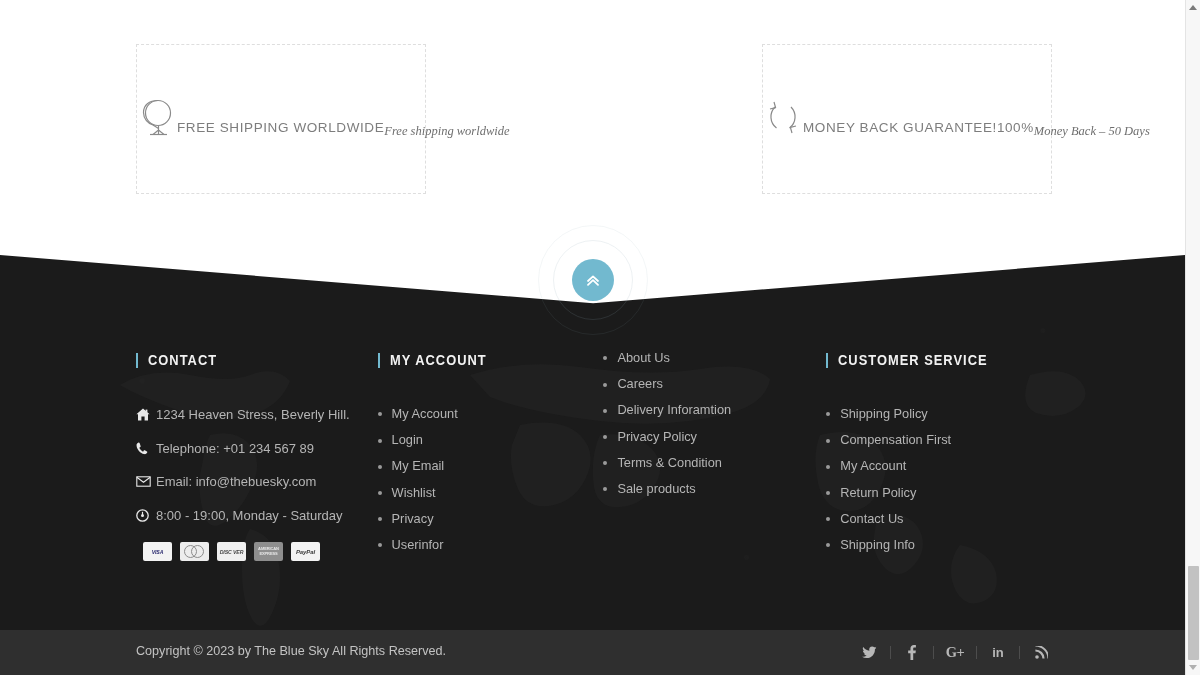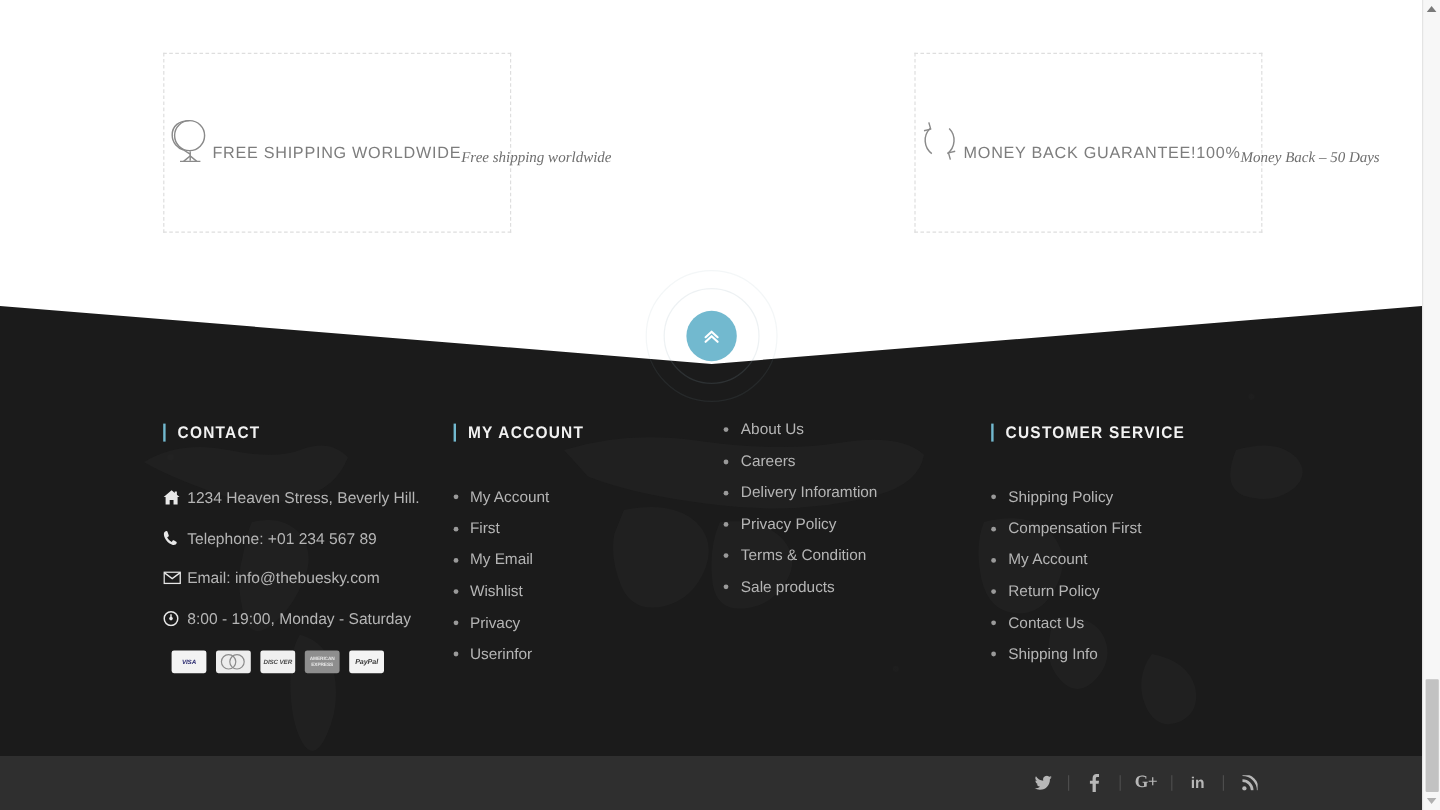--- a/index.html
+++ b/index.html
@@ -414,21 +414,21 @@
             <span class="bar"></span>
             <span class="txt">MY ACCOUNT</span>
           </div>
           <ul class="flinks">
             <li>
                 <span class="dot"></span>
                 <a href="#">My Account</a>
               </li>
             <li>
                 <span class="dot"></span>
-                <a href="#">First</a>
+                <a href="#">Login</a>
               </li>
             <li>
                 <span class="dot"></span>
                 <a href="#">My Email</a>
               </li>
             <li>
                 <span class="dot"></span>
                 <a href="#">Wishlist</a>
               </li>
             <li>
@@ -510,20 +510,21 @@
     <div id="scroll-top">
       <span>
         <svg width="16" height="15" viewBox="0 0 16 15" fill="none" stroke="#ffffff" stroke-width="1.8" stroke-linecap="round" stroke-linejoin="round">
           <path d="M3 8 L8 3.4 L13 8"></path>
           <path d="M3 11.8 L8 7.2 L13 11.8"></path>
         </svg>
       </span>
     </div>
 
     <div id="bottombar">
+      <div id="copyright">Copyright © 2023 by The Blue Sky All Rights Reserved.</div>
       <div id="social">
         <span class="sicon">
           <svg width="15" height="13" viewBox="0 0 15 13" fill="currentColor">
             <path d="M14.6 1.8 c-.5.25-1.1.4-1.7.48.6-.37 1.06-.95 1.28-1.64-.57.34-1.2.58-1.87.72A2.95 2.95 0 0 0 7.3 4.04c0 .23.03.46.08.67A8.37 8.37 0 0 1 1.3.93a2.95 2.95 0 0 0 .9 3.94c-.48-.02-.93-.15-1.33-.37v.04c0 1.43 1.02 2.62 2.37 2.9-.25.06-.5.1-.78.1-.19 0-.37-.02-.55-.05a2.96 2.96 0 0 0 2.76 2.05A5.93 5.93 0 0 1 0 10.76a8.35 8.35 0 0 0 4.53 1.33c5.43 0 8.4-4.5 8.4-8.4l-.01-.39c.58-.42 1.08-.94 1.47-1.53z"></path>
           </svg>
         </span>
         <span class="sep"></span>
         <span class="sicon">
           <svg width="8" height="15" viewBox="0 0 8 15" fill="currentColor">
             <path d="M5.2 15V8.2h2.3l.35-2.65H5.2V3.86c0-.77.21-1.29 1.31-1.29h1.4V.2C7.67.17 6.84.1 5.87.1 3.85.1 2.47 1.33 2.47 3.6v1.95H.16V8.2h2.31V15H5.2z"></path>

